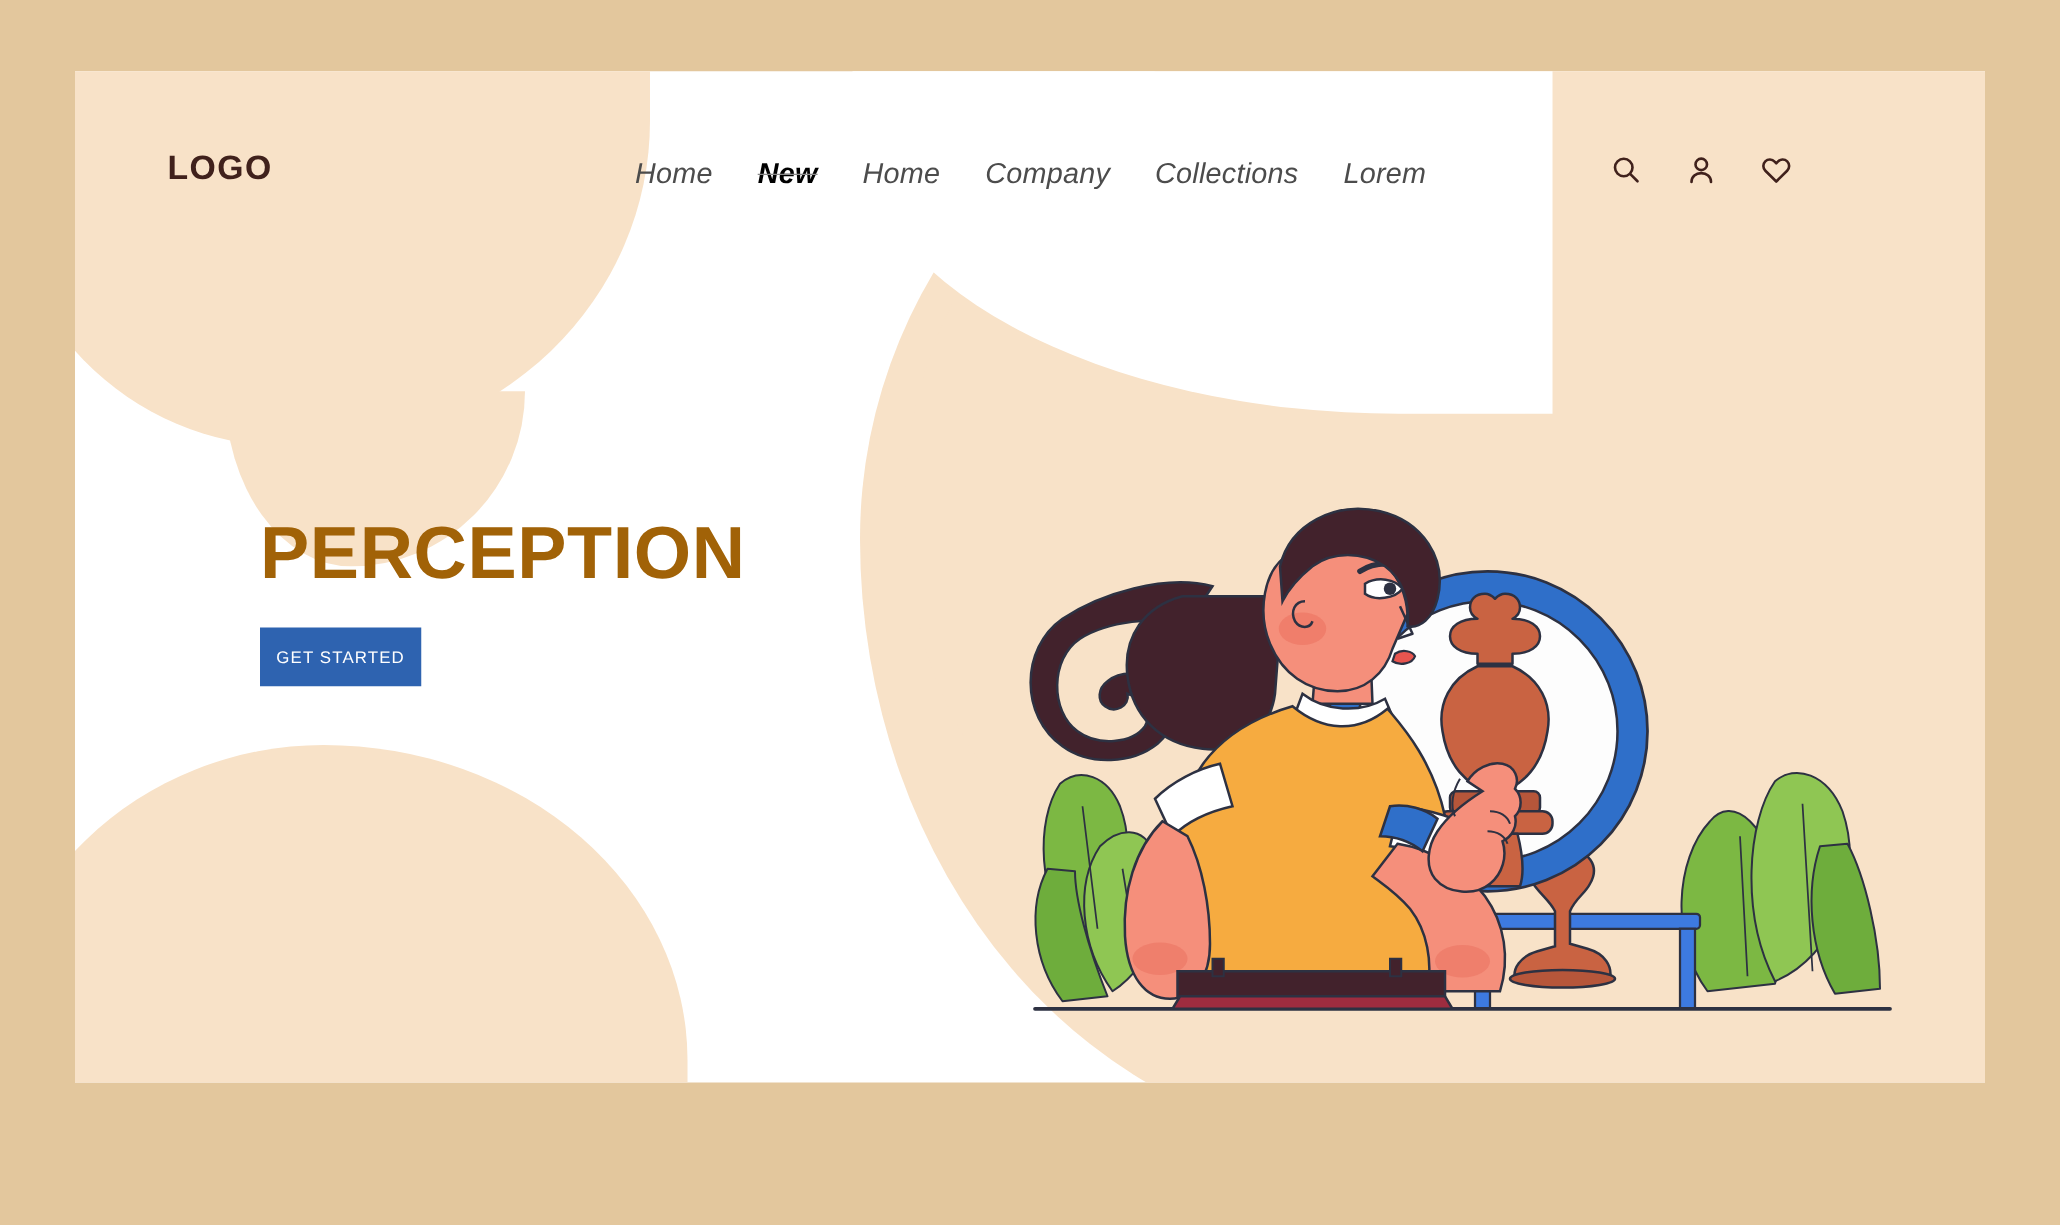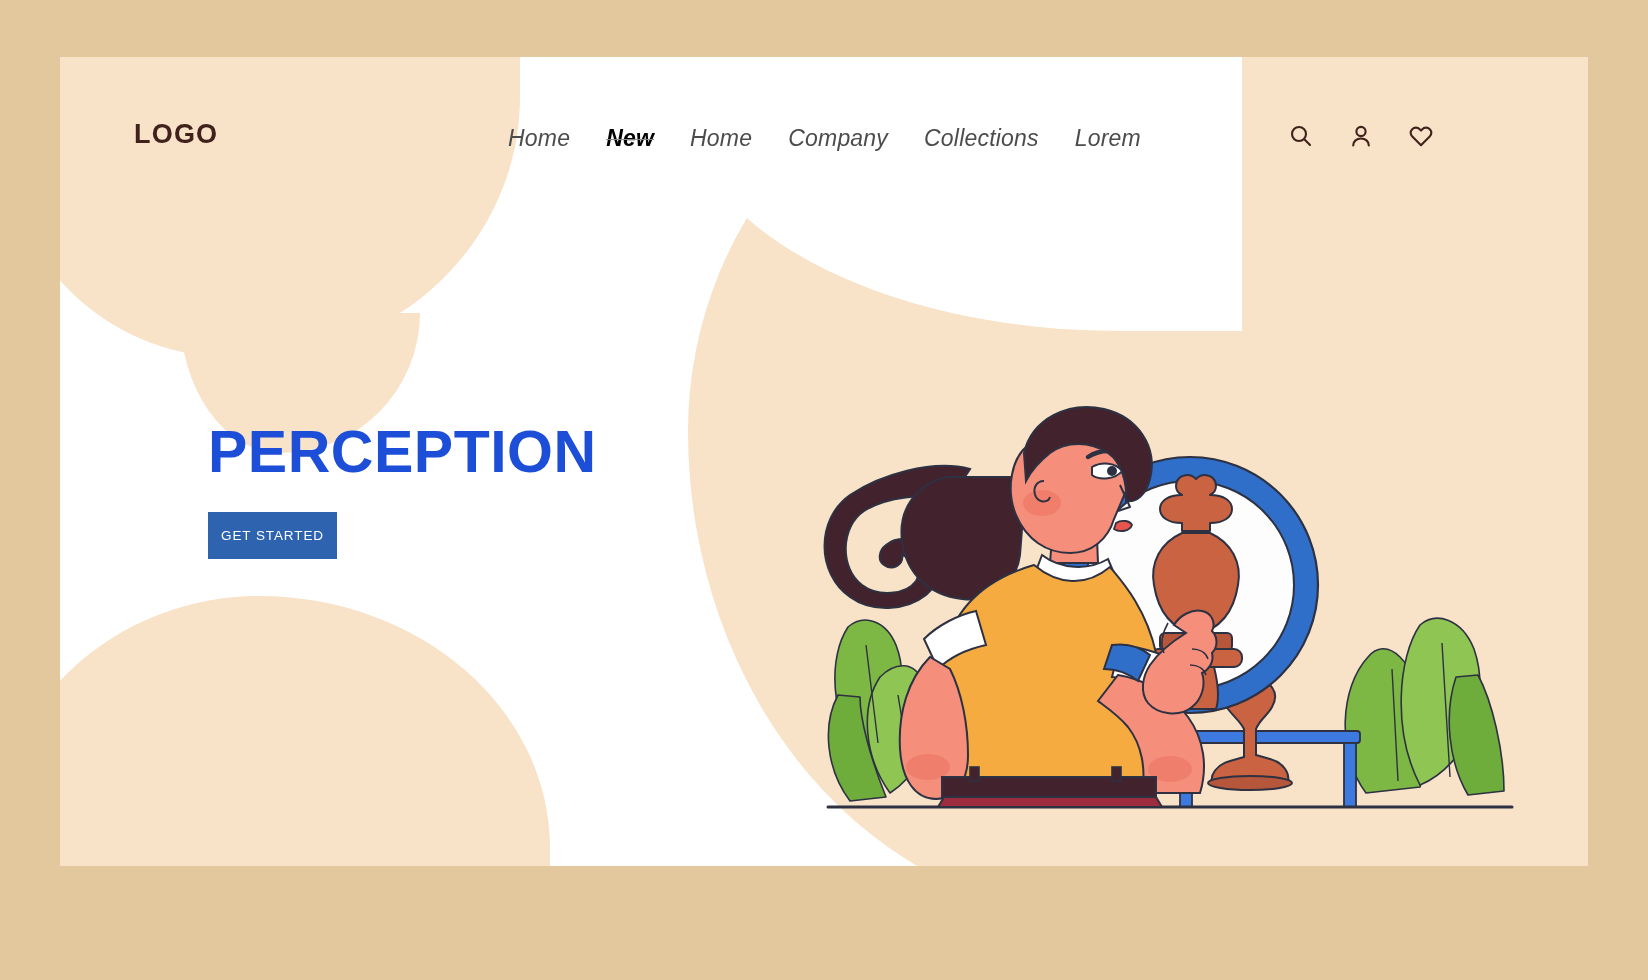--- a/index.html
+++ b/index.html
@@ -165,24 +165,23 @@
     left: 148px;
     top: 355px;
     width: 400px;
     z-index: 15;
   }
 
   .hero-title {
     font-size: 59px;
     font-weight: bold;
     letter-spacing: 0.5px;
-    color: #1d4ed8;
+    color: #a16207;
     line-height: 1.05;
     margin-bottom: 28px;
-    margin-top: 10px;
   }
 
   .hero-text {
     font-size: 17px;
     line-height: 1.55;
     color: #e7cfa6;
     text-align: justify;
     font-weight: bold;
     letter-spacing: 0.2px;
     width: 393px;

